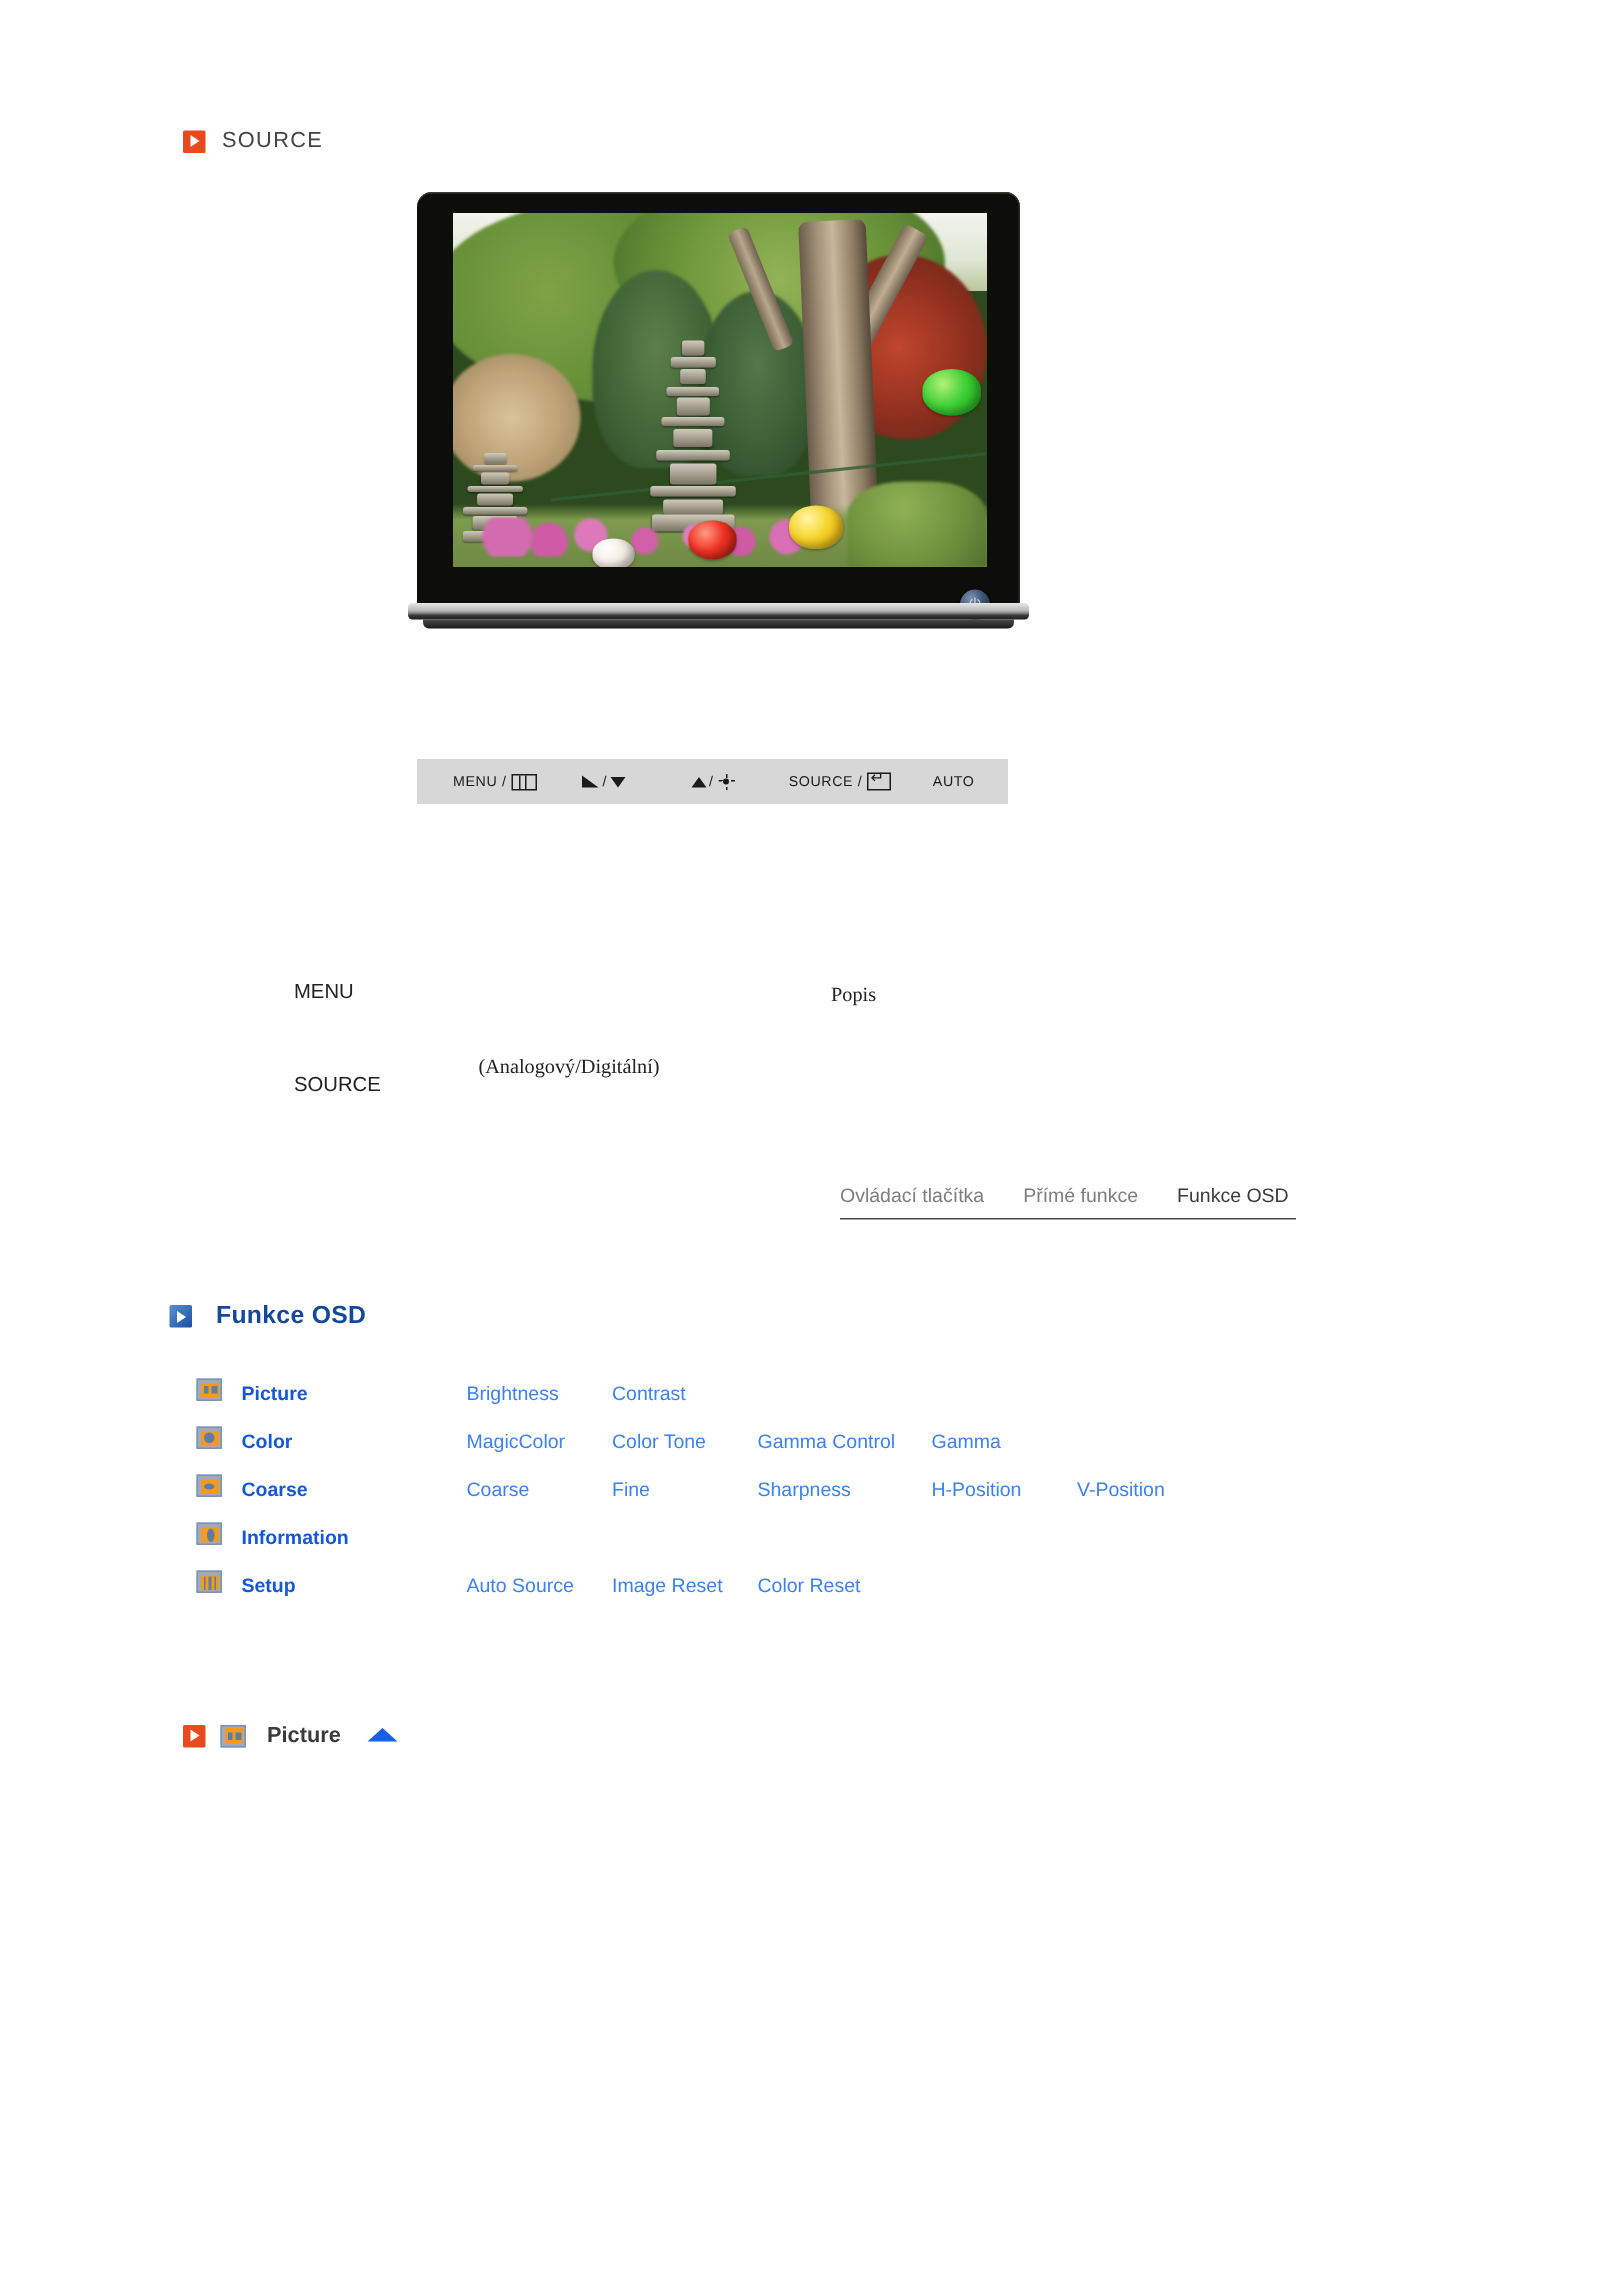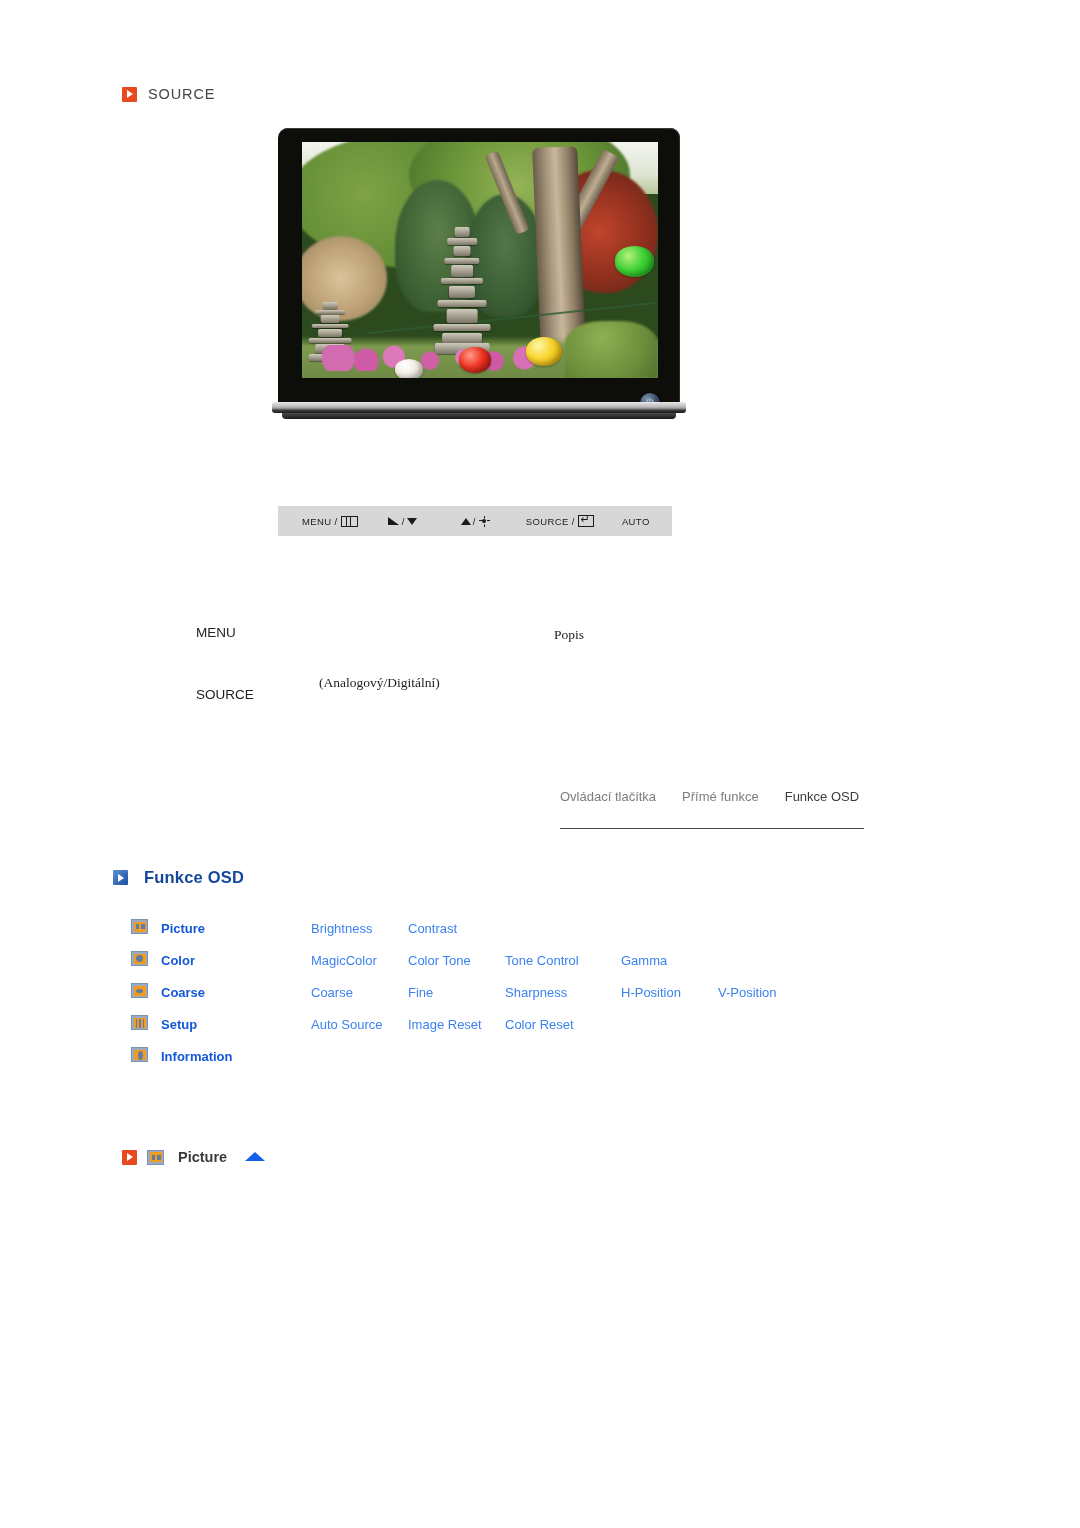--- a/index.html
+++ b/index.html
@@ -328,34 +328,34 @@
 
   
   .menu-table {
     position: absolute;
     left: 196px;
     top: 625px;
     width: 640px;
     font-size: 13.5px;
     color: #222222;
   }
-  .menu-table .row { display: flex; }
+  .menu-table .row { display: flex; margin-top: 28px; }
   .menu-table .row.head { margin-bottom: 28px; }
   .menu-table .col-menu { width: 123px; flex: 0 0 123px; }
   .menu-table .col-desc { flex: 1; line-height: 1.45; font-family: Liberation Serif, serif; }
   .menu-table .row.head .col-desc { padding-left: 235px; }
 
   
   .nav-tabs {
     position: absolute;
     left: 560px;
     top: 789px;
     width: 304px;
     border-bottom: 1.6px solid #4a4a4a;
-    padding-bottom: 24px;
+    padding-bottom: 8px;
     display: flex;
     gap: 26px;
     font-size: 13px;
     color: #7d7d7d;
   }
   .nav-tabs .tab.active { color: #3b3b3b; }
 
   
   .osd-heading {
     position: absolute;
@@ -572,52 +572,52 @@
       <td class="sub wide"></td>
       <td class="sub"></td>
     </tr>
     <tr>
       <td class="ic">
         <span class="osd-ic ic-color"><i class="a"></i><i class="b"></i></span>
       </td>
       <td class="cat">Color</td>
       <td class="sub">MagicColor</td>
       <td class="sub">Color Tone</td>
-      <td class="sub wide">Tone Control</td>
+      <td class="sub wide">Gamma Control</td>
       <td class="sub">Gamma</td>
     </tr>
     <tr>
       <td class="ic">
         <span class="osd-ic ic-image"><i class="a"></i><i class="b"></i></span>
       </td>
       <td class="cat">Coarse</td>
       <td class="sub">Coarse</td>
       <td class="sub">Fine</td>
       <td class="sub wide">Sharpness</td>
       <td class="sub">H-Position</td>
       <td class="sub">V-Position</td>
     </tr>
     <tr>
       <td class="ic">
+        <span class="osd-ic ic-info"><i class="a"></i><i class="b"></i></span>
+      </td>
+      <td class="cat" style="width:150px;">Information</td>
+      <td class="sub"></td>
+      <td class="sub"></td>
+      <td class="sub wide"></td>
+      <td class="sub"></td>
+    </tr>
+    <tr>
+      <td class="ic">
         <span class="osd-ic ic-setup"><i class="a"></i><i class="b"></i><i class="c"></i><i class="d"></i></span>
       </td>
       <td class="cat">Setup</td>
       <td class="sub">Auto Source</td>
       <td class="sub">Image Reset</td>
       <td class="sub wide">Color Reset</td>
-      <td class="sub"></td>
-    </tr>
-    <tr>
-      <td class="ic">
-        <span class="osd-ic ic-info"><i class="a"></i><i class="b"></i></span>
-      </td>
-      <td class="cat" style="width:150px;">Information</td>
-      <td class="sub"></td>
-      <td class="sub"></td>
-      <td class="sub wide"></td>
       <td class="sub"></td>
     </tr>
   </tbody>
 </table>
 
 <div class="picture-bar">
   <span class="bullet red"></span>
   <span class="osd-ic ic-picture">
       <i class="a"></i>
       <i class="b"></i>

